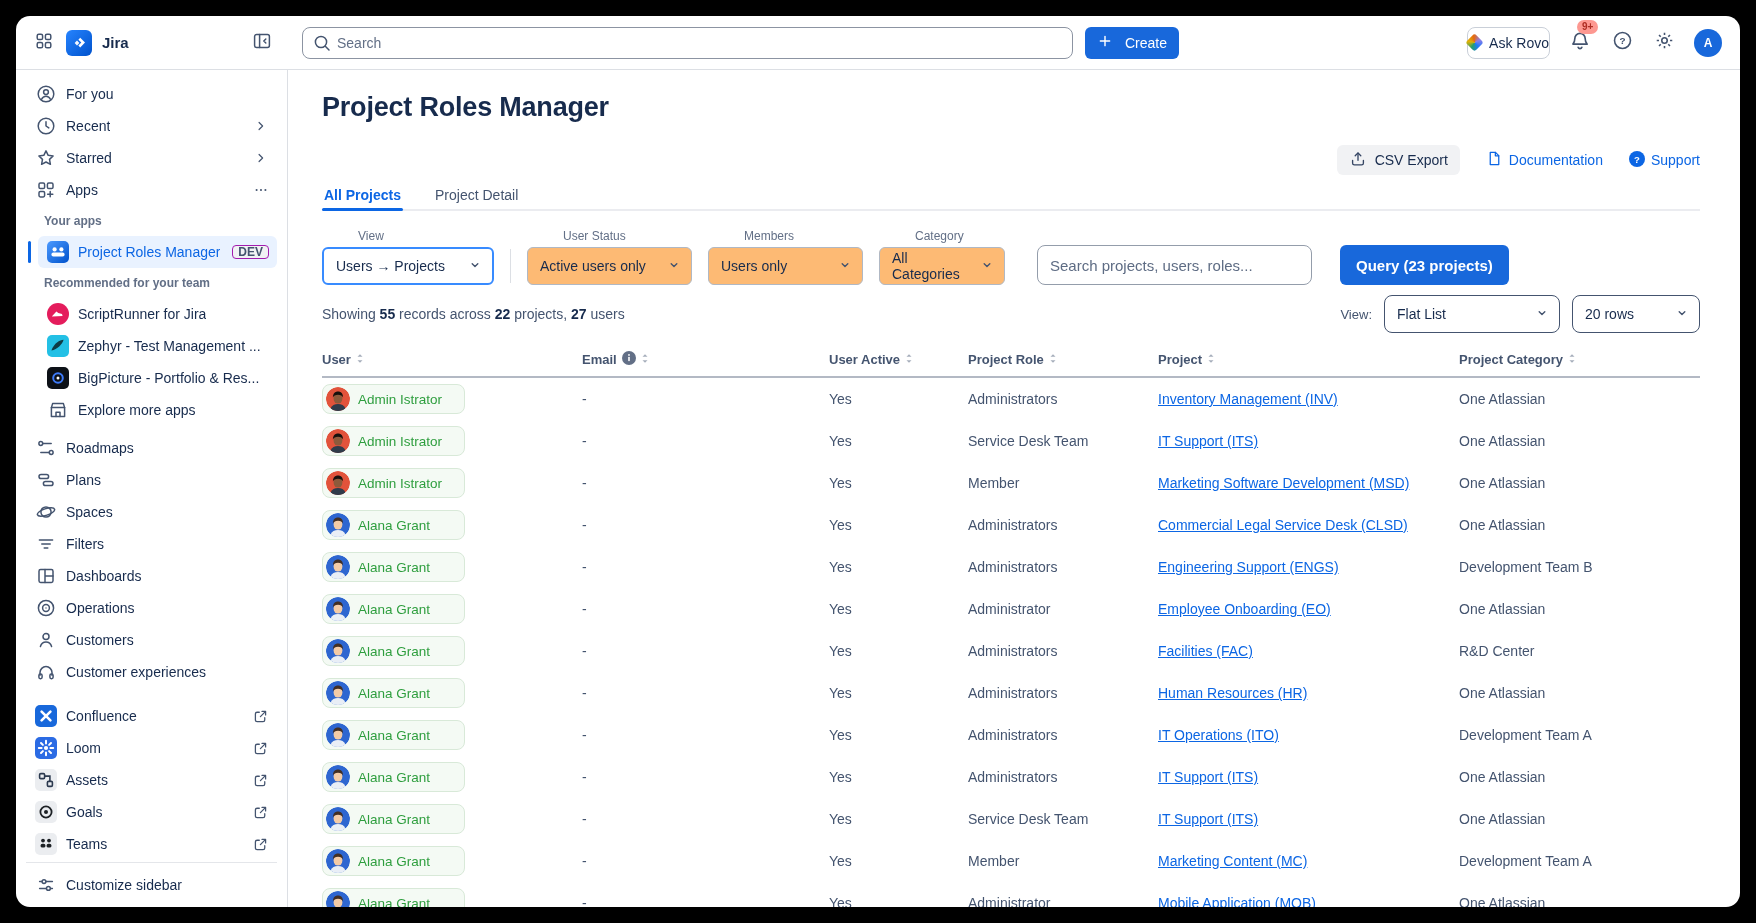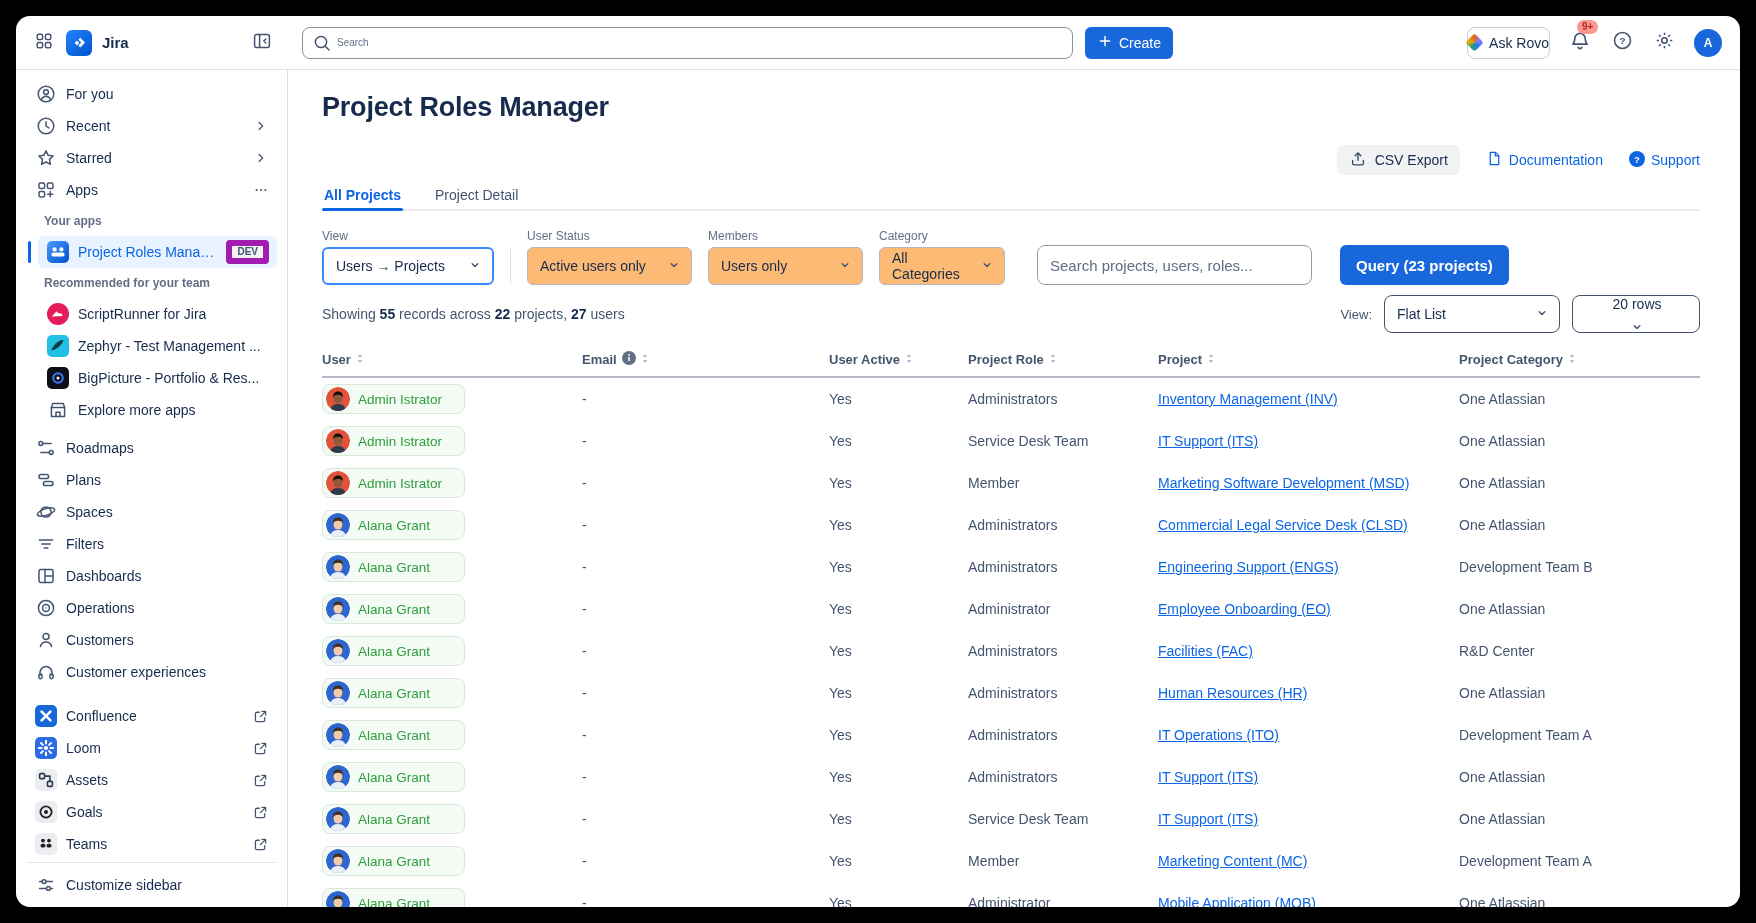--- a/index.html
+++ b/index.html
@@ -7,78 +7,78 @@
   .window { position: absolute; inset: 16px; background: #fff; border-radius: 14px; overflow: hidden; display: flex; flex-direction: column; }
 
   
   .topbar { flex: 0 0 54px; display: flex; align-items: center; border-bottom: 1px solid #DCDFE4; padding-right: 18px; }
   .topbar-left { width: 272px; flex: none; display: flex; align-items: center; padding: 0 14px 0 16px; gap: 10px; }
   .icon-btn { background: none; border: none; display: flex; align-items: center; justify-content: center; cursor: pointer; padding: 2px; border-radius: 4px; }
   .jira-logo { width: 26px; height: 26px; border-radius: 6px; background: linear-gradient(135deg,#2684FF,#0052CC); display: flex; align-items: center; justify-content: center; }
   .product-name { font-size: 15px; font-weight: 700; color: #172B4D; }
   .collapse { margin-left: auto; }
   .search-wrap { position: relative; flex: 0 0 771px; margin-left: 14px; }
-  .search-wrap input { width: 100%; height: 32px; border: 1px solid #8C94A2; border-radius: 8px; padding: 0 10px 0 34px; font-size: 10px; color: #4d7c0f; font-family: inherit; background: #fff; }
+  .search-wrap input { width: 100%; height: 32px; border: 1px solid #8C94A2; border-radius: 8px; padding: 0 10px 0 34px; font-size: 14px; color: #4d7c0f; font-family: inherit; background: #fff; }
   .search-wrap input::placeholder { color: #626F86; }
   .search-wrap .mag { position: absolute; left: 10px; top: 6px; }
-  .create-btn { margin-left: 12px; height: 32px; background: #1868DB; color: #fff; border: none; border-radius: 6px; padding: 0 12px; font-size: 14px; font-weight: 500; display: flex; align-items: center; gap: 6px; cursor: pointer; font-family: inherit; justify-content: space-between; }
+  .create-btn { margin-left: 12px; height: 32px; background: #1868DB; color: #fff; border: none; border-radius: 6px; padding: 0 12px; font-size: 14px; font-weight: 500; display: flex; align-items: center; gap: 12px; cursor: pointer; font-family: inherit; justify-content: space-between; }
   .top-right { margin-left: auto; display: flex; align-items: center; gap: 17px; }
   .ask-rovo { height: 32px; border: 1px solid #C9CFD8; background: #fff; border-radius: 8px; padding: 0 0; display: flex; align-items: center; gap: 8px; font-size: 14px; color: #172B4D; cursor: pointer; font-family: inherit; font-weight: 500;}
   .rovo-gem { width: 13px; height: 13px; border-radius: 3px; transform: rotate(45deg); background: conic-gradient(from 20deg,#8F7EE7,#1D7AFC,#22A06B,#E2B203,#E56910,#8F7EE7); }
   .bell-wrap { position: relative; }
   .notif-badge { position: absolute; top: -8px; left: 10px; background: #FD9891; color: #AE2E24; font-size: 10px; font-weight: 700; border-radius: 8px; padding: 1px 5px; line-height: 12px; }
   .avatar-top { width: 28px; height: 28px; border-radius: 50%; background: #1868DB; color: #fff; font-size: 12px; font-weight: 700; display: flex; align-items: center; justify-content: center; cursor: pointer; border: none; font-family: inherit; }
 
   
   .app-body { flex: 1; display: flex; min-height: 0; }
   .sidebar { width: 272px; flex: none; border-right: 1px solid #DCDFE4; padding: 8px 10px 6px; display: flex; flex-direction: column; overflow: hidden; }
   .side-item { flex: none; height: 32px; border-radius: 6px; display: flex; align-items: center; gap: 8px; padding: 0 8px; font-size: 14px; color: #172B4D; cursor: pointer; position: relative; }
   .side-item .ic { width: 24px; flex: none; display: flex; align-items: center; justify-content: center; }
   .side-item .lbl { white-space: nowrap; overflow: hidden; text-overflow: ellipsis; }
   .side-item.indent { margin-left: 12px; }
   .side-item.active { background: #E9F2FF; color: #0C66E4; font-weight: 500; }
   .side-item.active::before { content: ""; position: absolute; left: -10px; top: 5px; bottom: 5px; width: 3px; border-radius: 2px; background: #0C66E4; }
   .side-label { flex: none; height: 30px; display: flex; align-items: center; font-size: 12px; font-weight: 700; color: #626F86; padding-left: 18px; }
   .trail { margin-left: auto; display: flex; align-items: center; color: #626F86; }
-  .dev-badge { margin-left: auto; font-size: 10px; font-weight: 700; color: #44546F; background: #F1F2F4; border: 6px solid #a21caf; border-radius: 4px; padding: 0 5px; line-height: 12px; }
+  .dev-badge { margin-left: auto; font-size: 12px; font-weight: 700; color: #44546F; background: #F1F2F4; border: 1px solid #a21caf; border-radius: 4px; padding: 0 5px; line-height: 12px; }
   .side-gap6 { height: 6px; flex: none; } .side-gap12 { height: 12px; flex: none; }
   .customize-wrap { margin-top: auto; border-top: 1px solid #E4E6EA; padding-top: 6px; }
   .app-ic { width: 22px; height: 22px; border-radius: 5px; display: flex; align-items: center; justify-content: center; flex: none; }
 
   
   .content { flex: 1; padding: 0 40px 0 34px; min-width: 0; display: flex; flex-direction: column; }
   .page-title { margin-top: 22px; font-size: 27px; font-weight: 700; color: #172B4D; letter-spacing: -.2px; }
   .actions-row { display: flex; justify-content: flex-end; align-items: center; gap: 26px; margin-top: 22px; height: 30px; }
   .csv-btn { height: 30px; background: #F1F2F4; border: none; border-radius: 6px; padding: 0 12px; display: flex; align-items: center; gap: 8px; font-size: 14px; color: #172B4D; cursor: pointer; font-family: inherit; }
   .tlink { display: flex; align-items: center; gap: 6px; font-size: 14px; color: #0C66E4; text-decoration: none; cursor: pointer; }
   .tabs { display: flex; gap: 30px; margin-top: 6px; border-bottom: 2px solid #EBECF0; height: 34px; }
   .tab { position: relative; font-size: 14px; color: #44546F; padding: 6px 2px; cursor: pointer; white-space: nowrap; }
   .tab.active { color: #0C66E4; font-weight: 700; }
   .tab.active::after { content: ""; position: absolute; left: 0; right: 0; bottom: -2px; height: 3px; border-radius: 2px; background: #0C66E4; }
 
   .filters { display: flex; align-items: flex-end; gap: 16px; margin-top: 18px; }
   .fgroup { display: flex; flex-direction: column; gap: 4px; }
-  .flabel { font-size: 12px; color: #626F86; }
+  .flabel { font-size: 12px; color: #626F86; margin-left: 36px; }
   .select { height: 38px; border-radius: 6px; display: flex; align-items: center; justify-content: space-between; padding: 0 10px 0 12px; font-size: 14px; color: #172B4D; cursor: pointer; gap: 8px; background: #fff; }
   .select.blue { border: 2px solid #388BFF; width: 172px; }
   .select.grey { border: 1px solid #B0B8C4; background: #fdba74; }
   .w165 { width: 165px; } .w155 { width: 155px; } .w142 { width: 126px; }
   .vdiv { width: 1px; height: 34px; background: #DCDFE4; margin-bottom: 2px; flex: none; }
   .fsearch { margin-left: 16px; }
   .fsearch input { width: 275px; height: 40px; border: 1px solid #949DAB; border-radius: 8px; padding: 0 12px; font-size: 15px; color: #172B4D; font-family: inherit; }
   .fsearch input::placeholder { color: #5E6C84; }
   .query-btn { margin-left: 12px; height: 40px; background: #1868DB; color: #fff; border: none; border-radius: 6px; padding: 0 16px; font-size: 15px; font-weight: 700; cursor: pointer; font-family: inherit; }
 
   .summary-row { display: flex; align-items: center; margin-top: 10px; }
   .summary { font-size: 14px; color: #44546F; }
   .summary b { color: #172B4D; font-weight: 700; }
   .view-controls { margin-left: auto; display: flex; align-items: center; gap: 12px; }
   .vc-label { font-size: 13px; color: #44546F; }
   .select.dark { border: 1.5px solid #44546F; border-radius: 8px; font-weight: 500; }
-  .w152 { width: 176px; } .w128 { width: 128px; flex-direction: column; }
+  .w152 { width: 176px; } .w128 { width: 128px; }
 
   .table { margin-top: 14px; }
   .thead, .tr { display: grid; grid-template-columns: 260px 247px 139px 190px 301px 1fr; align-items: center; }
   .thead { padding: 4px 0 8px; border-bottom: 2px solid #B3B9C4; }
   .th { display: flex; align-items: center; gap: 5px; font-size: 13px; font-weight: 700; color: #44546F; cursor: pointer; }
   .tr { height: 42px; }
   .cell { font-size: 14px; color: #44546F; white-space: nowrap; overflow: hidden; text-overflow: ellipsis; padding-right: 10px; }
   .cell a { color: #0C66E4; text-decoration: underline; }
   .pill { display: inline-flex; align-items: center; gap: 8px; width: 143px; height: 30px; padding: 3px 10px 3px 3px; background: #F4FAF4; border: 1px solid #D8E9D8; border-radius: 8px; cursor: pointer; }
   .pill .pname { font-size: 13.5px; color: #2E9E3E; white-space: nowrap; overflow: hidden; }

